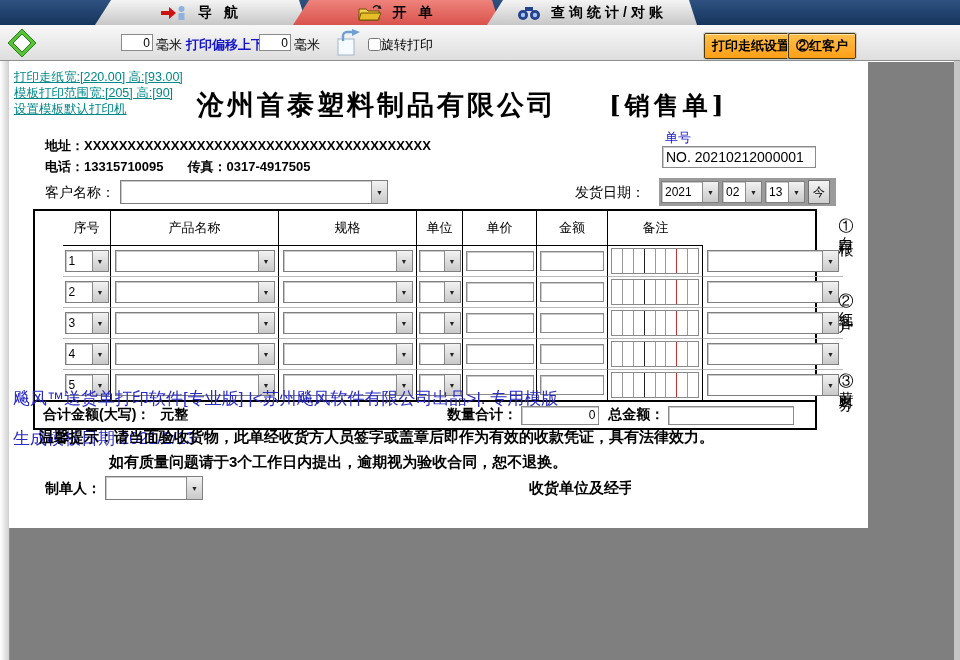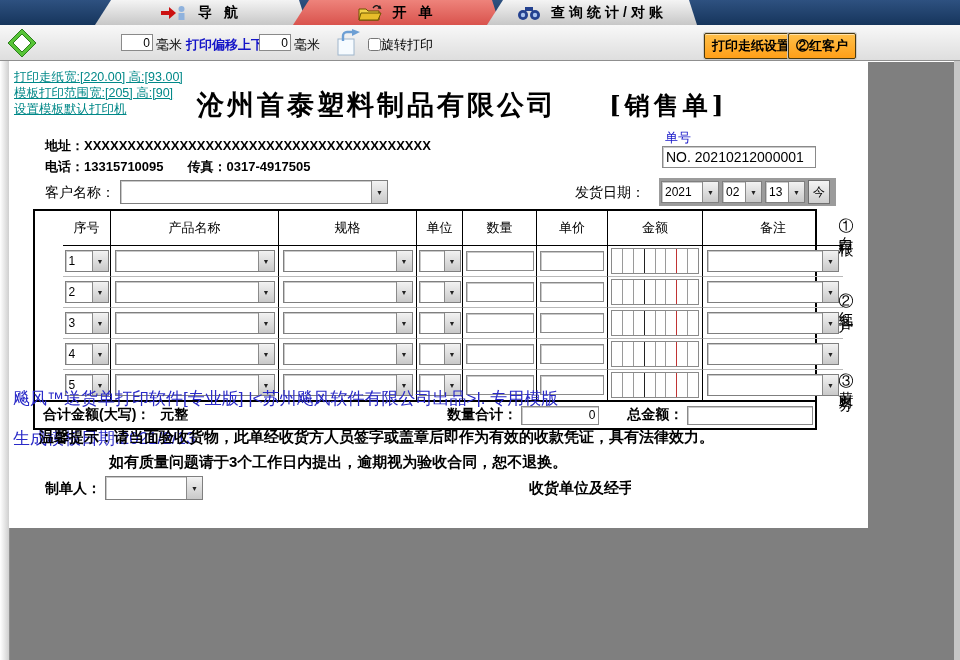--- a/index.html
+++ b/index.html
@@ -209,21 +209,20 @@
     </div>
     <div id="today-btn">今</div>
   </div>
 
   <div class="abs" id="table">
     <div class="tgrid">
       <div class="th">序号</div>
       <div class="th">产品名称</div>
       <div class="th">规格</div>
       <div class="th">单位</div>
-      <div class="th">数量</div>
       <div class="th">单价</div>
       <div class="th">金额</div>
       <div class="th">备注</div>
     </div>
 
     <div class="tgrid">
       <div class="td">
           <div class="combo" style="width:42px;">
             <span class="combo-text">1</span>
             <span class="combo-arrow"></span>
@@ -475,21 +474,21 @@
             <span class="combo-arrow"></span>
           </div>
         </div>
     </div>
 
     <div id="tfooter">
       <span>合计金额(大写)：</span>
       <span style="margin-left:6px;">元整</span>
       <span style="margin-left:255px;">数量合计：</span>
       <input class="sunken-input" style="width: 70px; height: 17px; text-align: right;" value="0">
-      <span style="margin-left:24px;">总金额：</span>
+      <span style="margin-left:5px;">总金额：</span>
       <input class="sunken-input" style="width: 118px; height: 17px;" value="">
     </div>
   </div>
 
   <div class="abs copy-col" style="left:830px;top:145px;">①白存根</div>
   <div class="abs copy-col" style="left:830px;top:220px;">②红客户</div>
   <div class="abs copy-col" style="left:830px;top:300px;">③黄财务</div>
 
   <div class="abs wm" style="left:4px;top:326px;">飚风™送货单打印软件[专业版] |&lt;苏州飚风软件有限公司出品&gt;|. 专用模版</div>
   <div class="abs wm" style="left:4px;top:366px;">生成模板日期:2021/2/13</div>

